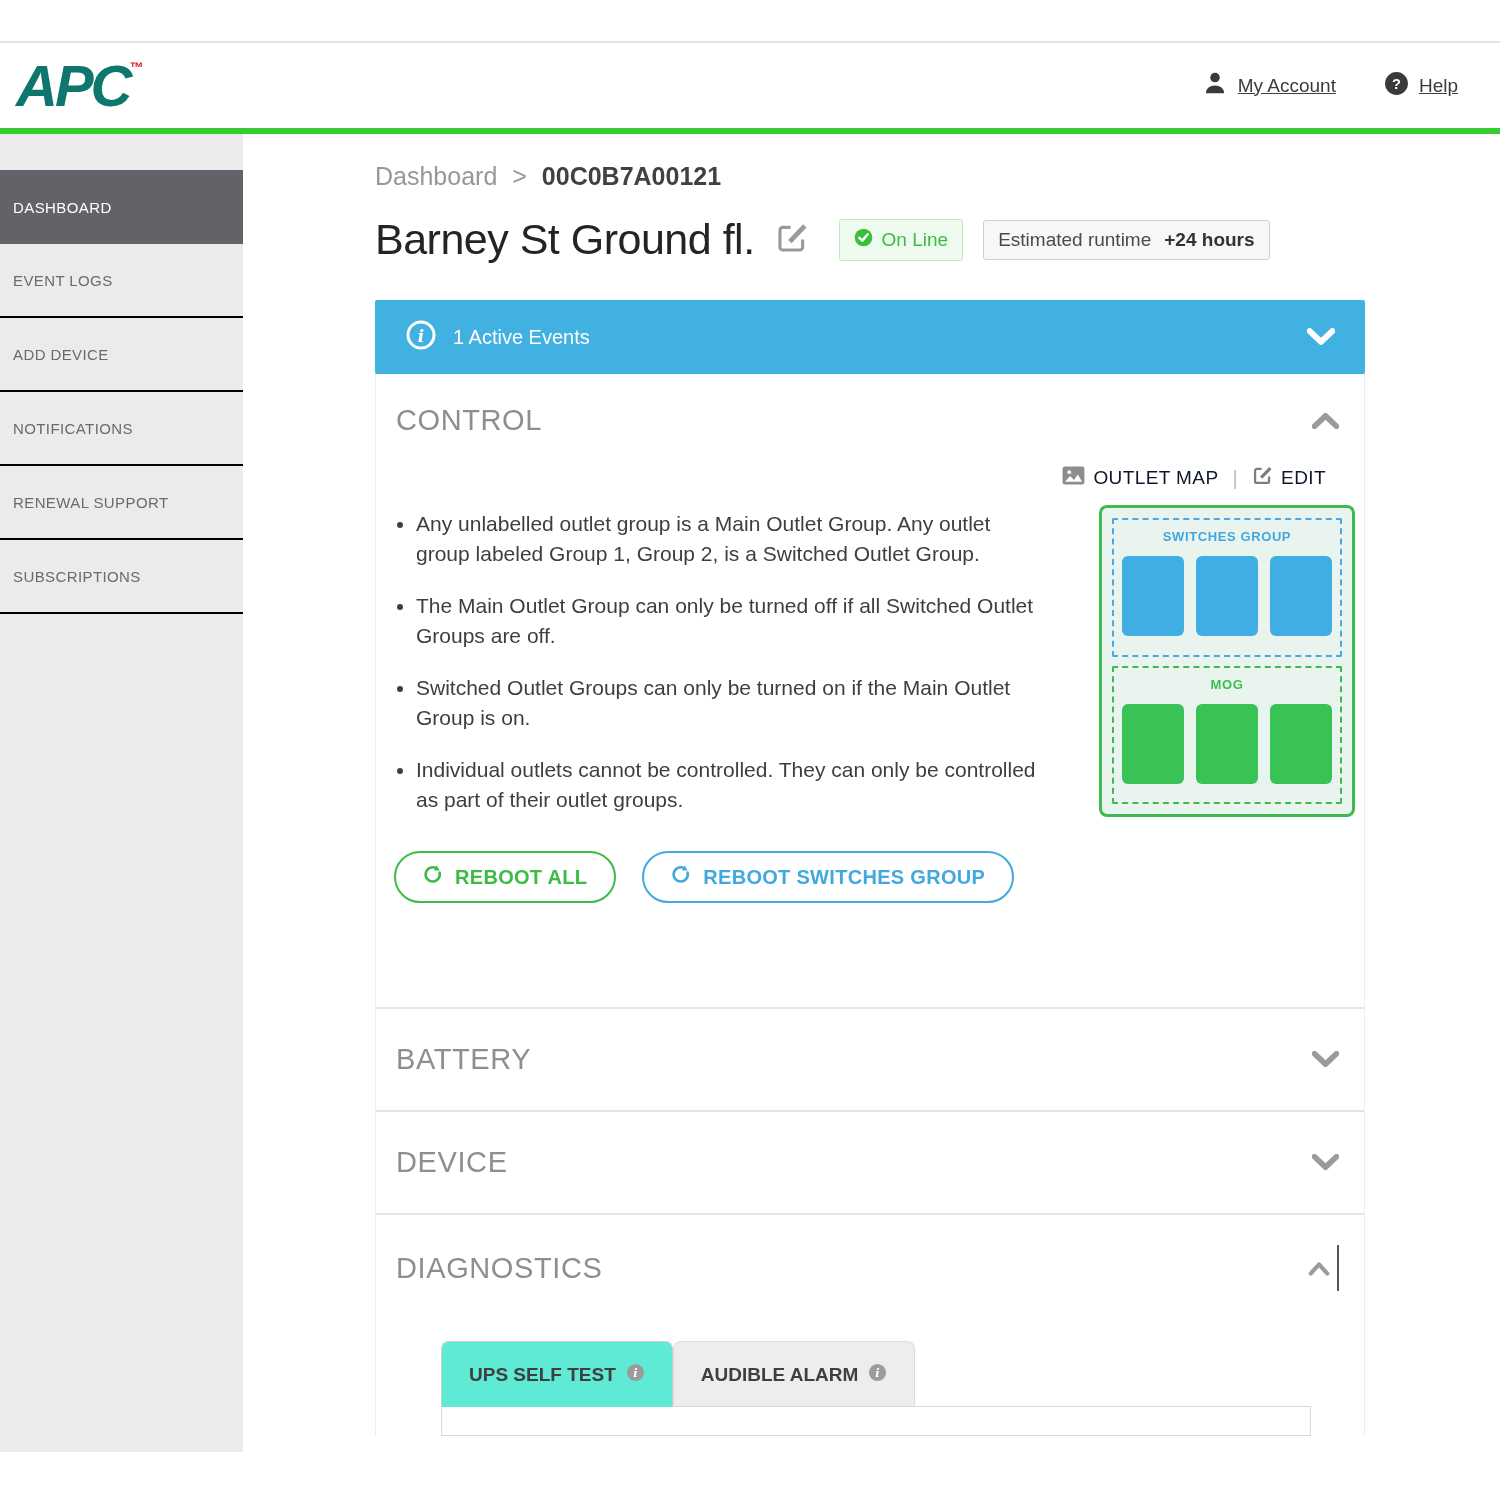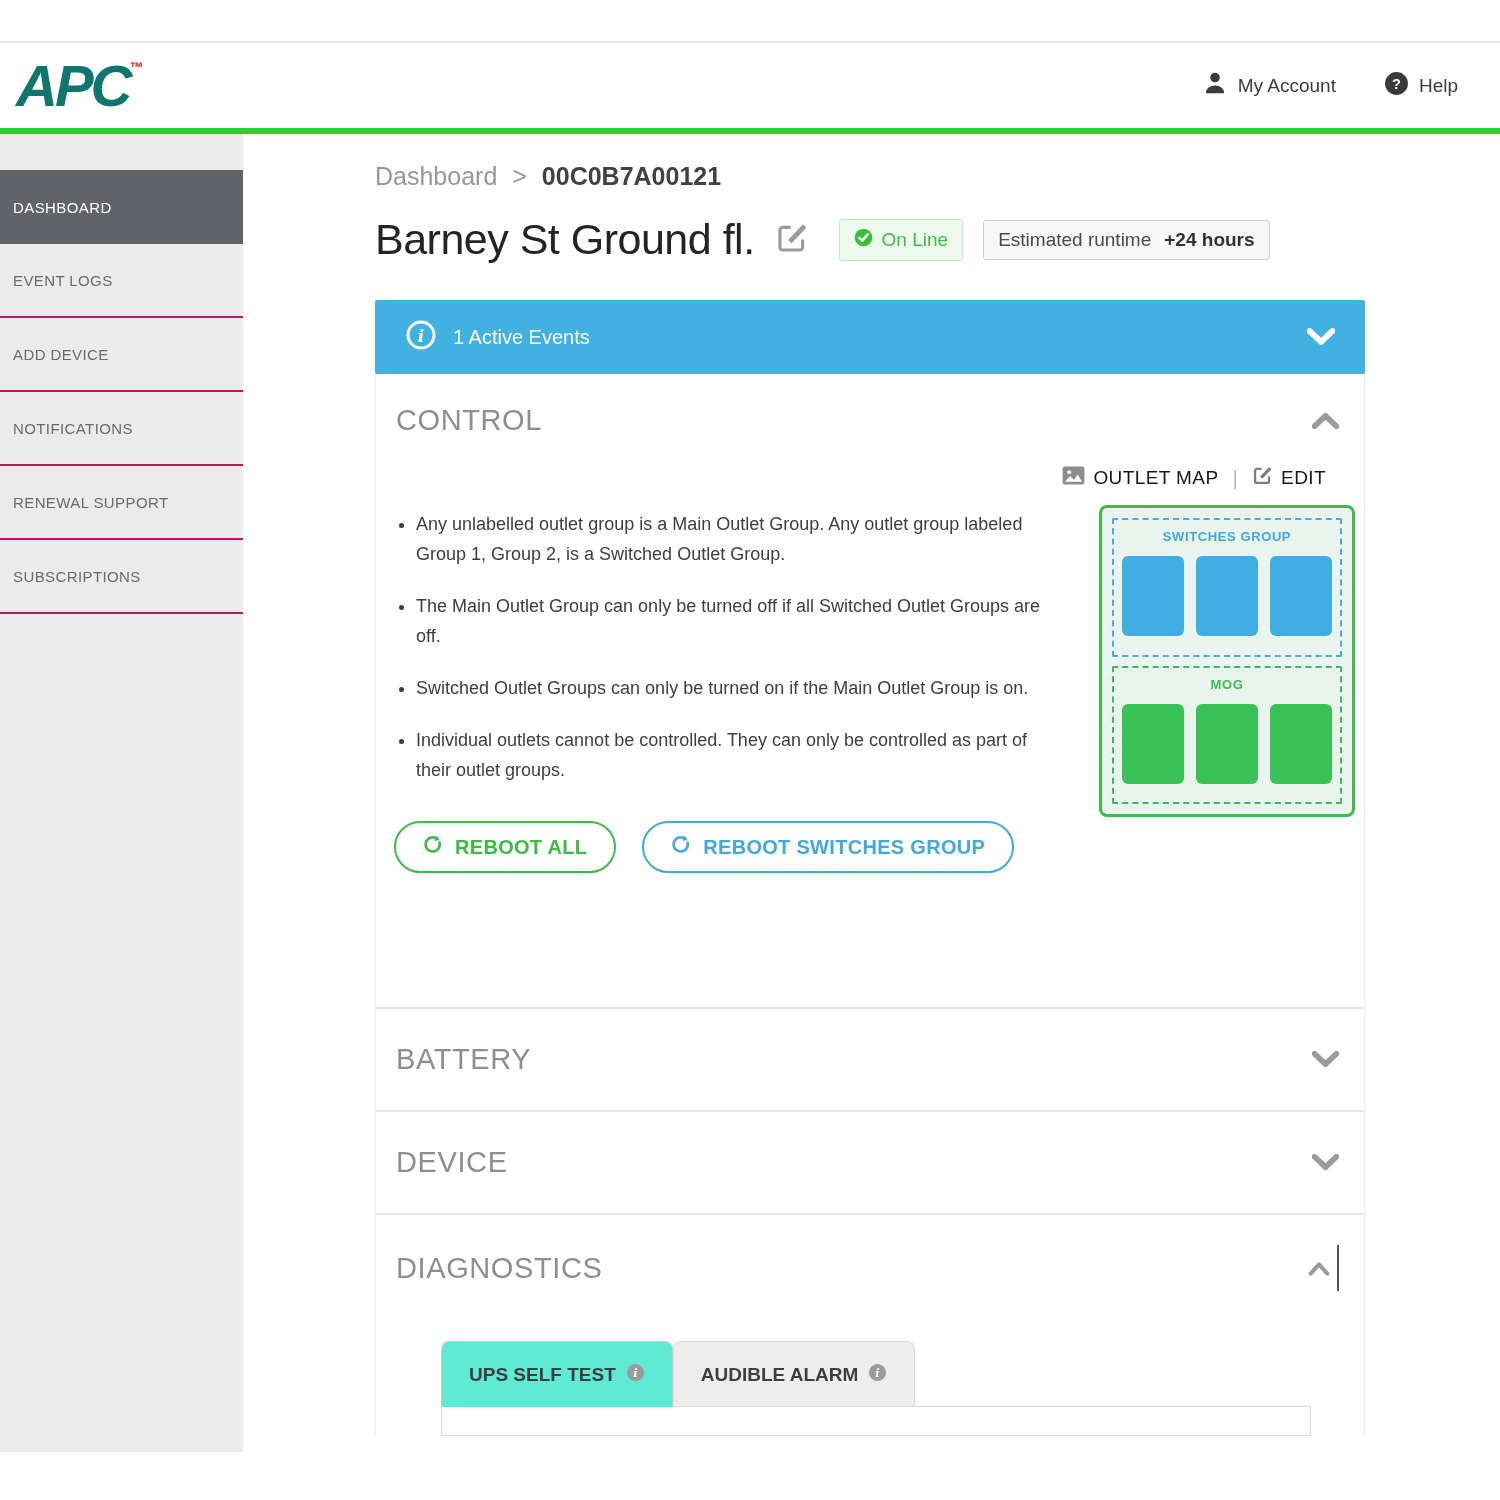--- a/index.html
+++ b/index.html
@@ -6,29 +6,29 @@
   html,body { background:#fff; }
   body { font-family:"Liberation Sans","DejaVu Sans",sans-serif; color:#3f3f3f; }
   .page { position:relative; width:1500px; height:1500px; background:#fff; overflow:hidden; }
 
   
   .top-strip { height:43px; background:#fff; border-bottom:2px solid #e3e3e3; }
   .header { height:85px; display:flex; align-items:center; justify-content:space-between; padding:0 42px 0 16px; background:#fff; }
   .logo { display:flex; align-items:flex-start; cursor:pointer; }
   .logo-text { font-size:58px; font-weight:800; font-style:italic; letter-spacing:-3px; color:#0f766e; line-height:1; }
   .logo-tm { font-size:14px; color:#e2131c; font-weight:700; margin-top:2px; }
-  .header-right { display:flex; align-items:center; gap:48px; }
+  .header-right { display:flex; align-items:center; gap:48px;text-decoration:underline; }
   .header-link { display:flex; align-items:center; gap:10px; font-size:19px; color:#3b3b3b; cursor:pointer; }
   .green-bar { height:6px; background:#33cc33; }
 
   
   .body-row { display:flex; height:1318px; overflow:hidden; }
   .sidebar { width:243px; background:#ebebeb; flex:none; }
   .sidebar-spacer { height:36px; }
-  .side-item { height:74px; display:flex; align-items:center; padding-left:13px; font-size:15px; letter-spacing:0.4px; color:#6a6a6a; border-bottom:2px solid #be185d; cursor:pointer; }
+  .side-item { height:74px; display:flex; align-items:center; padding-left:13px; font-size:15px; letter-spacing:0.4px; color:#6a6a6a; border-bottom:2px solid #000000; cursor:pointer; }
   .side-item.active { background:#616368; color:#fff; border-bottom:none; }
   .main { flex:1; background:#fff; overflow:hidden; }
   .content { margin-left:132px; width:990px; }
 
   
   .breadcrumb { padding-top:28px; font-size:25px; color:#979797; }
   .breadcrumb .crumb-link { color:#979797; cursor:pointer; text-decoration:none; }
   .breadcrumb .sep { margin:0 8px; }
   .breadcrumb .crumb-current { color:#414141; font-weight:700; }
   .title-row { margin-top:24px; display:flex; align-items:center; gap:20px; }
@@ -49,21 +49,21 @@
   .sec-head { display:flex; align-items:center; justify-content:space-between; padding:0 25px 0 20px; }
   .sec-title { font-size:29px; font-weight:400; letter-spacing:0.6px; color:#8e8e8e; }
   .chev { cursor:pointer; display:inline-flex; }
 
   .control-sec { padding-top:30px; min-height:633px; position:relative; }
   .map-links { margin-top:28px; display:flex; justify-content:flex-end; align-items:center; gap:14px; padding-right:38px; color:#7d7d7d; font-size:19px; letter-spacing:0.4px; }
   .map-link { display:inline-flex; align-items:center; gap:8px; cursor:pointer; color:#0f172a; }
   .links-pipe { color:#bdbdbd; font-size:20px; }
 
   .control-body { position:relative; margin-top:18px; }
-  .bullets { width:648px; margin-left:18px; padding-left:22px; font-size:18px; line-height:30px; color:#3e3e3e; }
+  .bullets { width:648px; margin-left:18px; padding-left:22px; font-size:21px; line-height:30px; color:#3e3e3e; }
   .bullets li { margin-bottom:22px; }
 
   .outlet-map { position:absolute; top:-4px; right:9px; width:256px; height:312px; background:#e9f4ee; border:3px solid #3dbb4e; border-radius:8px; padding:10px; display:flex; flex-direction:column; gap:9px; }
   .map-group { flex:1; border-radius:2px; padding:9px 8px 10px; text-align:center; }
   .map-group.blue { border:2px dashed #4aa8e8; }
   .map-group.green { border:2px dashed #3dbb4e; }
   .group-label { font-size:13px; font-weight:700; letter-spacing:0.6px; margin-bottom:12px; }
   .map-group.blue .group-label { color:#41a8e0; }
   .map-group.green .group-label { color:#3bbf4a; }
   .squares { display:flex; justify-content:center; gap:12px; }

